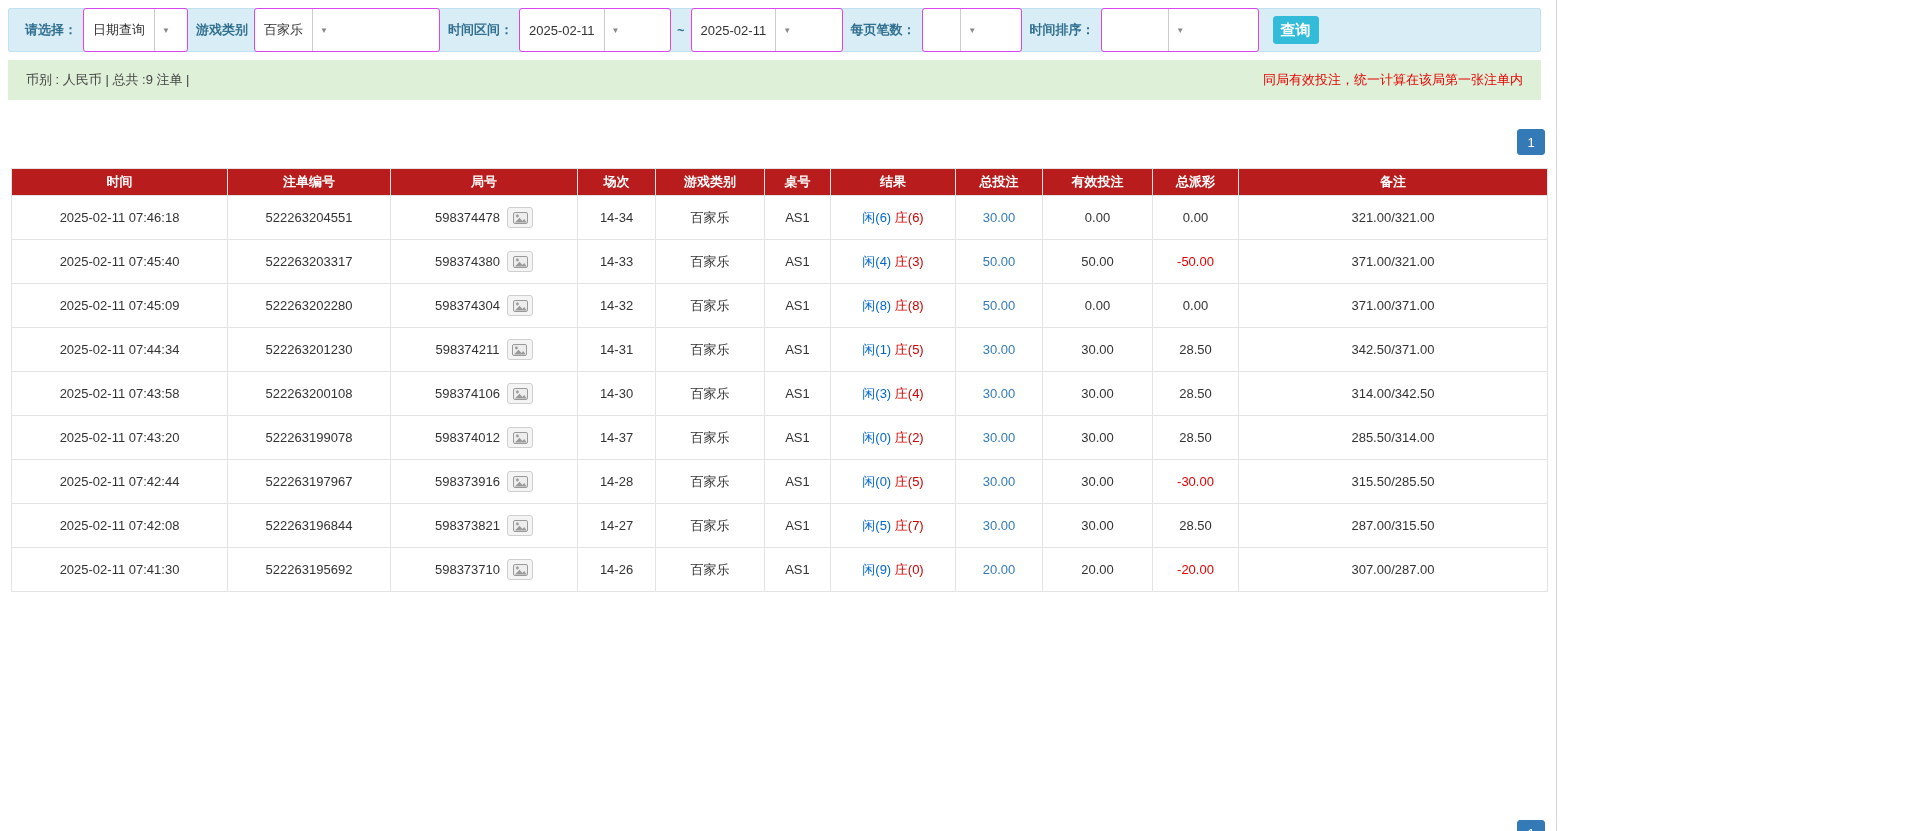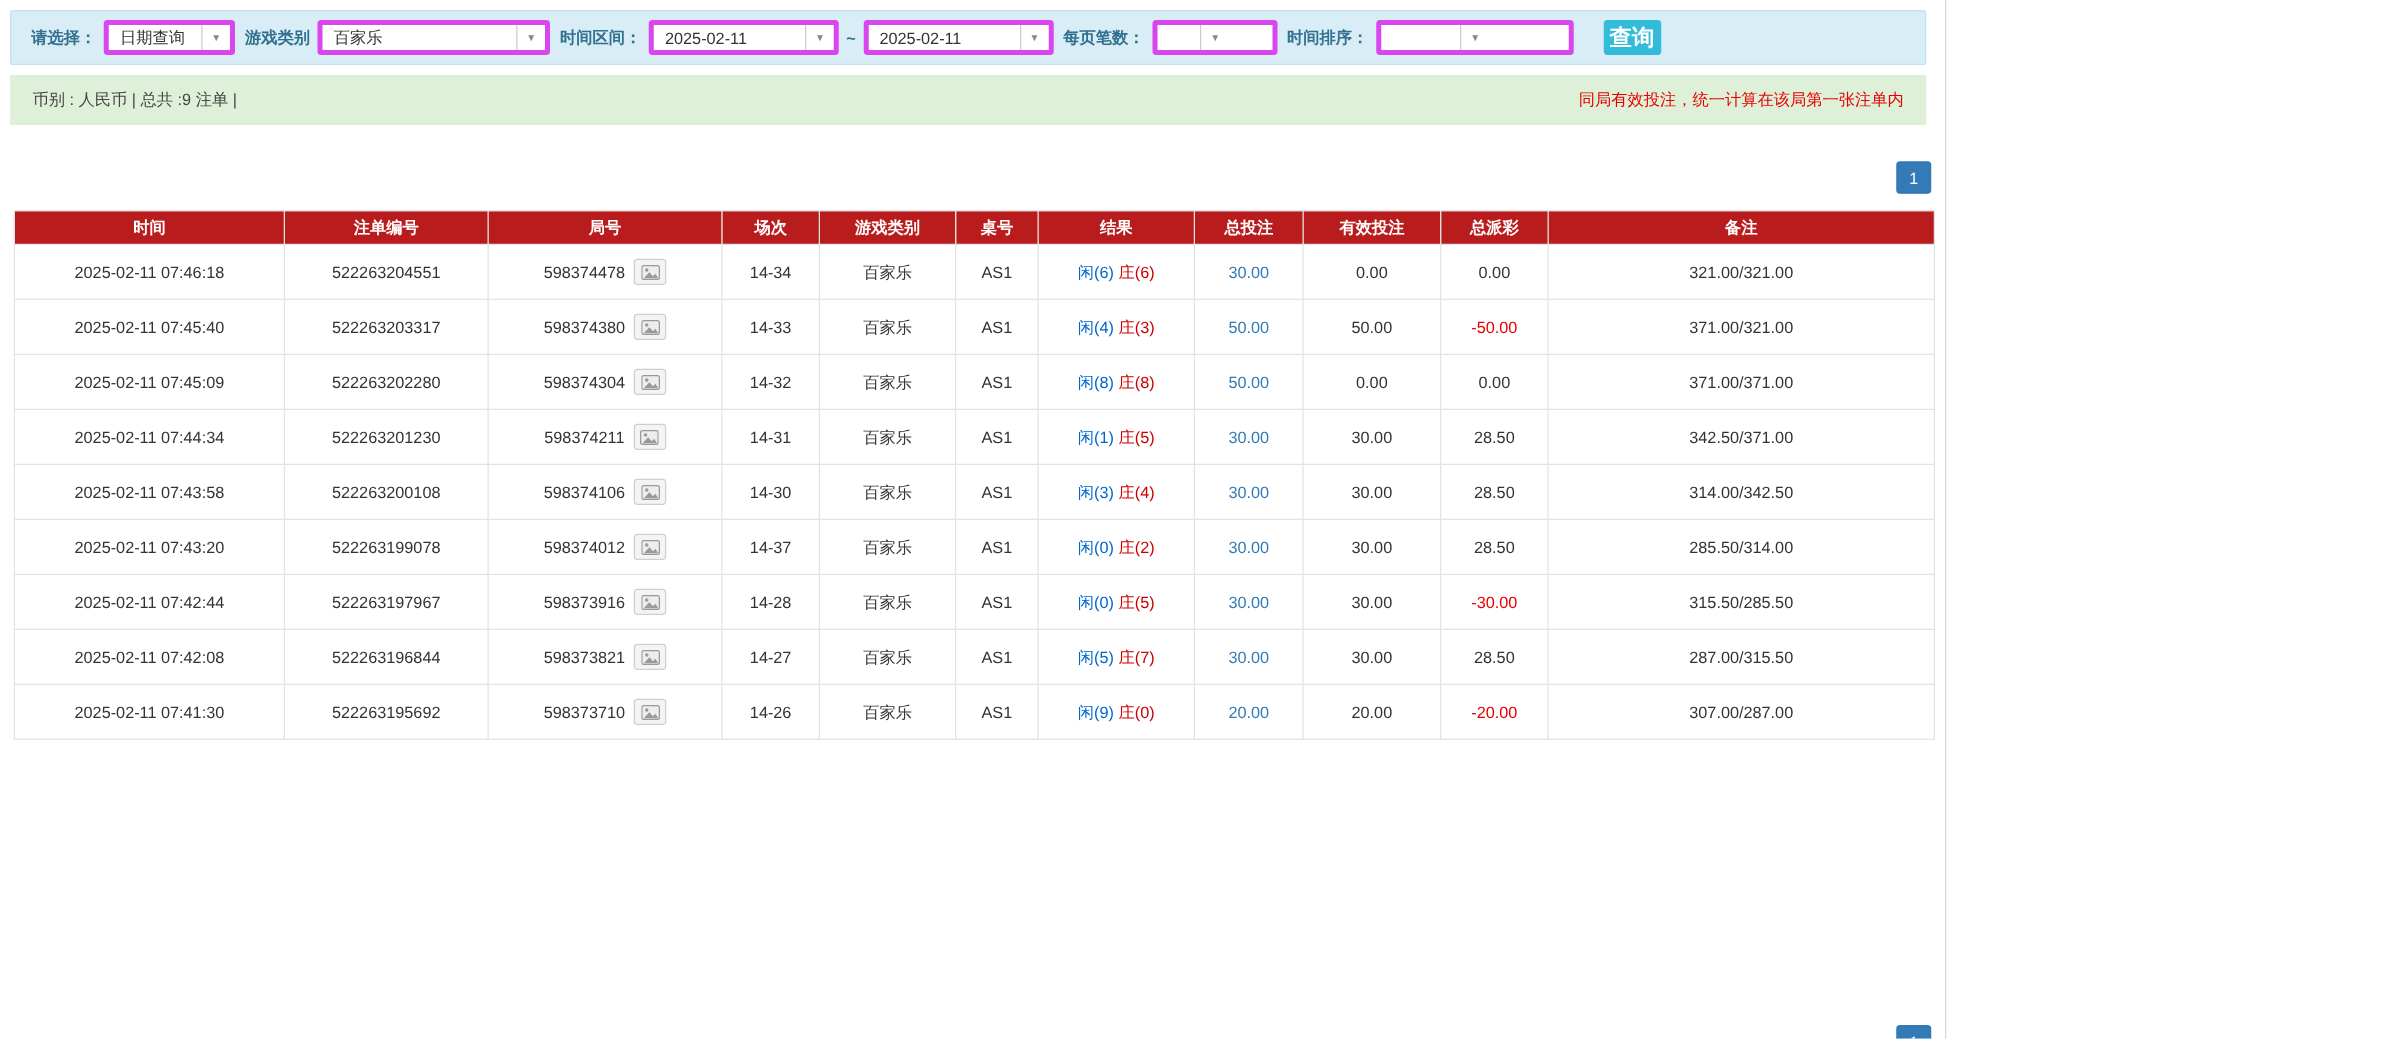--- a/index.html
+++ b/index.html
@@ -30,52 +30,51 @@
     align-items: center;
     padding: 13px 12px;
   }
   .filter-label {
     color: #31708f;
     font-weight: bold;
     white-space: nowrap;
     margin: 0 6px 0 8px;
   }
   .select {
-    height: 28px;
+    height: 44px;
     background: #fff;
-    border: 4px solid #d946ef;
+    border: 1px solid #d946ef;
     border-radius: 3px;
     display: flex;
     align-items: center;
-    justify-content: space-between;
     cursor: pointer;
     color: #333;
   }
   .select .sel-text { padding: 0 9px; white-space: nowrap; overflow: hidden; }
   .select .caret-box {
     width: 23px; height: 100%;
     border-left: 1px solid #ccc;
     display: flex; align-items: center; justify-content: center;
     color: #888; font-size: 8px; flex: none;
   }
   .w105 { width: 105px; }
   .w185 { width: 186px; }
   .w152 { width: 152px; }
   .w100 { width: 100px; flex-direction: column; }
   .w158 { width: 158px; flex-direction: column; }
   .tilde { margin: 0 6px; color: #31708f; font-weight: bold; }
   .btn-query {
-    margin-left: 24px;
+    margin-left: 14px;
     width: 46px; height: 28px;
     background: var(--query-btn, #33bcd9);
     border: 1px solid var(--query-btn, #33bcd9);
     border-radius: 3px;
     color: #fff;
     font-weight: bold;
-    font-size: 18px;
+    font-size: 15px;
     cursor: pointer;
     font-family: inherit;
   }
 
   
   .summary-bar {
     position: absolute;
     left: 8px; top: 60px;
     width: 1533px; height: 40px;
     background: #dff0d8;

